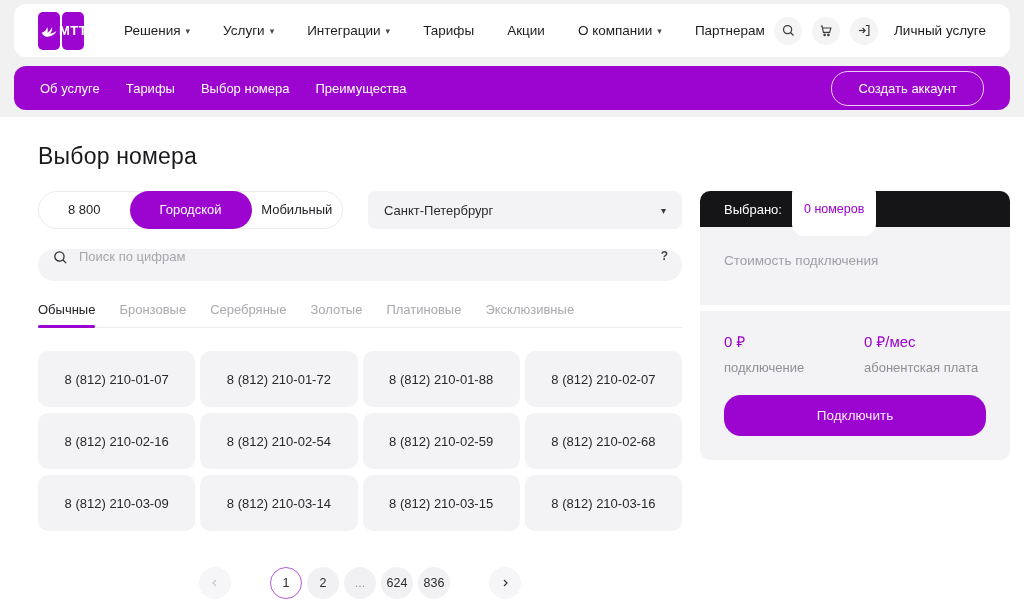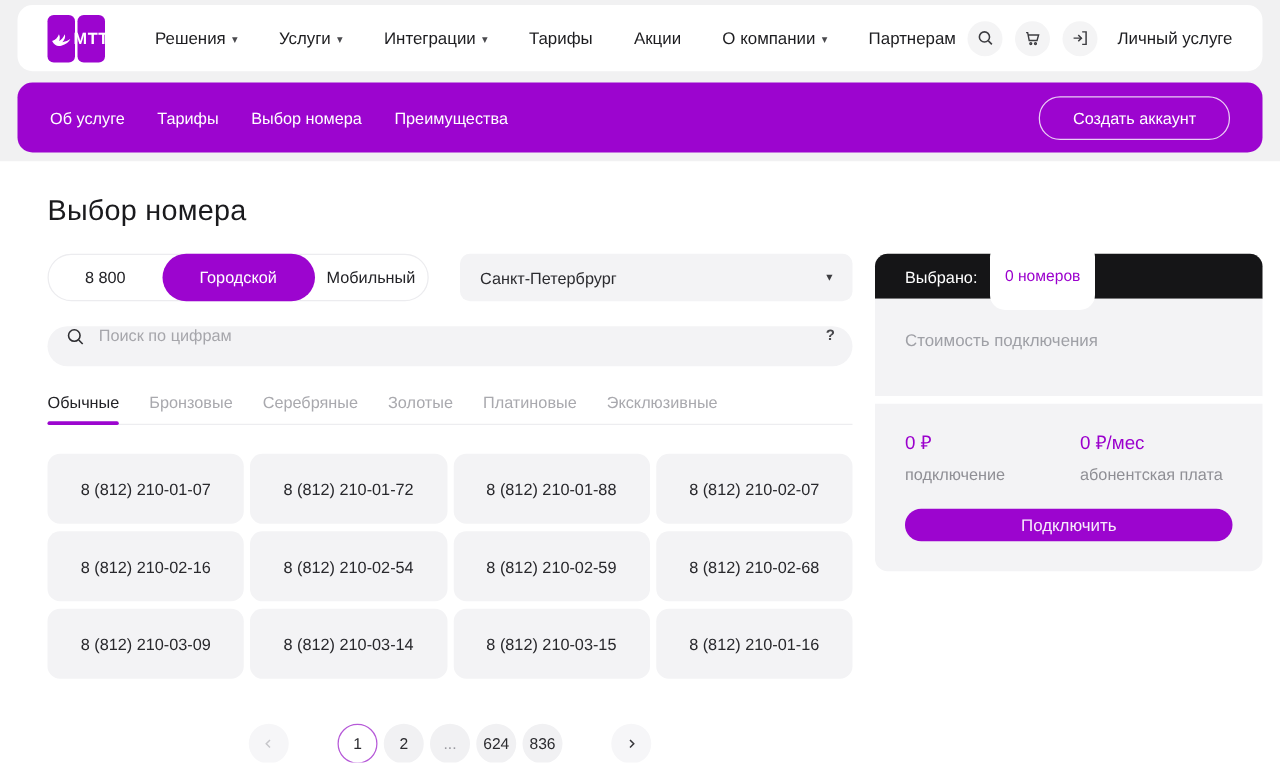--- a/index.html
+++ b/index.html
@@ -15,21 +15,21 @@
   .logo-txt { color:#fff; font-weight:bold; font-size:13px; letter-spacing:.5px; }
   .main-nav { display:flex; align-items:center; gap:33px; margin-left:40px; }
   .nav-item { font-size:13.5px; color:#1d1d20; cursor:pointer; white-space:nowrap; display:flex; align-items:center; gap:5px; }
   .caret { font-size:9px; color:#4a4a4e; }
   .header-right { margin-left:auto; display:flex; align-items:center; gap:10px; }
   .icon-btn { width:28px; height:28px; border-radius:50%; background:#f4f4f5; border:none; display:flex; align-items:center; justify-content:center; cursor:pointer; }
   .icon-btn svg { display:block; }
   .account-link { font-size:13.5px; color:#1d1d20; margin-left:6px; cursor:pointer; white-space:nowrap; }
 
   
-  .subnav { background:#9c05cf; border-radius:12px; height:56px; margin-top:9px; display:flex; align-items:center; padding:0 26px; gap:26px; }
+  .subnav { background:#9c05cf; border-radius:12px; height:44px; margin-top:9px; display:flex; align-items:center; padding:0 26px; gap:26px; }
   .subnav-item { color:#fff; font-size:13px; cursor:pointer; white-space:nowrap; }
   .subnav-cta { margin-left:auto; background:transparent; color:#fff; font-size:13px; border:1px solid rgba(255,255,255,.8); border-radius:17px; padding:9px 26px; cursor:pointer; font-family:inherit; white-space:nowrap; }
 
   
   .main { padding:26px 14px 0 38px; }
   .page-title { font-size:23px; font-weight:500; color:#1a1a1d; letter-spacing:.2px; }
   .content-row { display:flex; gap:18px; margin-top:21px; }
   .left-col { width:644px; }
   .right-col { width:310px; }
 
@@ -70,21 +70,21 @@
   
   .panel-head { background:#151517; border-radius:10px 10px 0 0; height:36px; display:flex; align-items:center; padding:0 24px; }
   .panel-head-label { color:#fff; font-size:13px; }
   .count-pill { background:#fff; color:#9b00cd; font-size:12.5px; border-radius:12px; padding:20px 12px; margin-left:10px; cursor:default; }
   .panel-sec1 { background:#f3f3f5; height:78px; padding:26px 24px; font-size:13.5px; color:#9fa0a6; }
   .panel-gap { height:6px; background:#fff; }
   .panel-sec2 { background:#f3f3f5; border-radius:0 0 10px 10px; padding:20px 24px 24px; }
   .price-row { display:grid; grid-template-columns:140px 1fr; }
   .price-val { color:#9b00cd; font-size:15px; font-weight:500; }
   .price-lbl { color:#8f8f95; font-size:13px; margin-top:9px; }
-  .connect-btn { margin-top:20px; width:100%; height:26px; background:#9c05cf; color:rgba(255,255,255,.92); border:none; border-radius:17px; font-size:13.5px; cursor:pointer; font-family:inherit; }
+  .connect-btn { margin-top:20px; width:100%; height:41px; background:#9c05cf; color:rgba(255,255,255,.92); border:none; border-radius:17px; font-size:13.5px; cursor:pointer; font-family:inherit; }
 </style>
 </head>
 <body>
 
 <div class="top-strip">
 
   <header class="header-card">
     <div class="logo">
       <div class="logo-sq">
         <svg width="26" height="26" viewBox="0 0 24 24">
@@ -199,21 +199,21 @@
         <div class="num-card">8 (812) 210-01-72</div>
         <div class="num-card">8 (812) 210-01-88</div>
         <div class="num-card">8 (812) 210-02-07</div>
         <div class="num-card">8 (812) 210-02-16</div>
         <div class="num-card">8 (812) 210-02-54</div>
         <div class="num-card">8 (812) 210-02-59</div>
         <div class="num-card">8 (812) 210-02-68</div>
         <div class="num-card">8 (812) 210-03-09</div>
         <div class="num-card">8 (812) 210-03-14</div>
         <div class="num-card">8 (812) 210-03-15</div>
-        <div class="num-card">8 (812) 210-01-16</div>
+        <div class="num-card">8 (812) 210-03-16</div>
       </div>
 
       <div class="pagination">
         <button class="pg-circle pg-nav pg-prev">
           <svg width="12" height="12" viewBox="0 0 24 24" fill="none" stroke="#c6c6ca" stroke-width="2.4">
               <path d="M14 6l-6 6 6 6"></path>
             </svg>
         </button>
         <div class="pages">
           <button class="pg-circle current">1</button>

